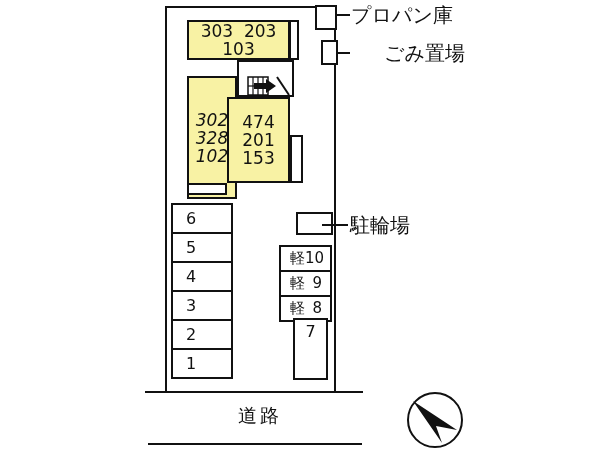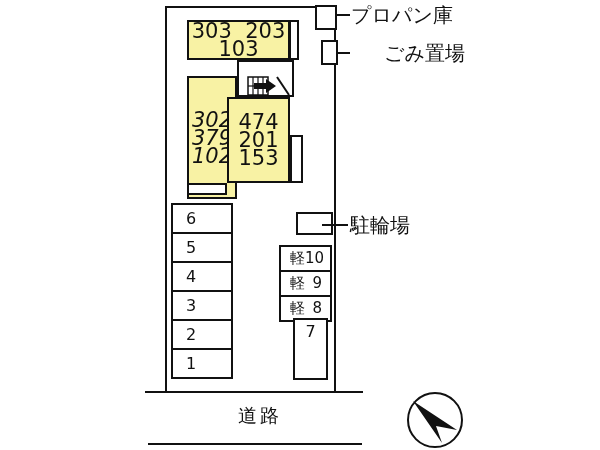--- a/index.html
+++ b/index.html
@@ -7,21 +7,21 @@
     position:relative;width:600px;height:450px;background:#fff;overflow:hidden;
     font-family:"DejaVu Sans","Liberation Sans",sans-serif;color:#111;
   }
   .abs{position:absolute;box-sizing:border-box;}
   .ln{position:absolute;background:#111;}
   .outline{border:2px solid #111;background:#fff;}
   .unit{border:2px solid #111;background:#F8F2A4;}
   .unit-text{
     position:absolute;left:0;right:0;display:flex;flex-direction:column;
     align-items:center;justify-content:center;top:0;bottom:0;
-    font-size:21px;line-height:18px;white-space:pre;
+    font-size:17px;line-height:18px;white-space:pre;
   }
   .pspace{
     position:absolute;box-sizing:border-box;border:2px solid #111;background:#fff;
     font-size:16px;line-height:1;display:flex;align-items:center;
   }
   .pnum{padding-left:13px;}
   .kei{justify-content:space-between;padding:0 8px 0 9px;font-size:15px;}
   .lbl{position:absolute;font-size:20px;line-height:18px;white-space:nowrap;}
   .road-label{
     position:absolute;left:180px;top:403px;width:160px;text-align:center;
@@ -45,21 +45,21 @@
     <div class="unit-text">
       <span>303  203</span>
       <span>103</span>
     </div>
   </div>
   <div class="abs outline" style="left:289px;top:20px;width:10px;height:40px;"></div>
 
   <div class="abs unit" style="left:187px;top:76px;width:50px;height:123px;font-style:italic;">
     <div class="unit-text">
       <span>302</span>
-      <span>379</span>
+      <span>328</span>
       <span>102</span>
     </div>
   </div>
 
   <div class="abs unit" style="left:227px;top:97px;width:63px;height:86px;">
     <div class="unit-text">
       <span>474</span>
       <span>201</span>
       <span>153</span>
     </div>

